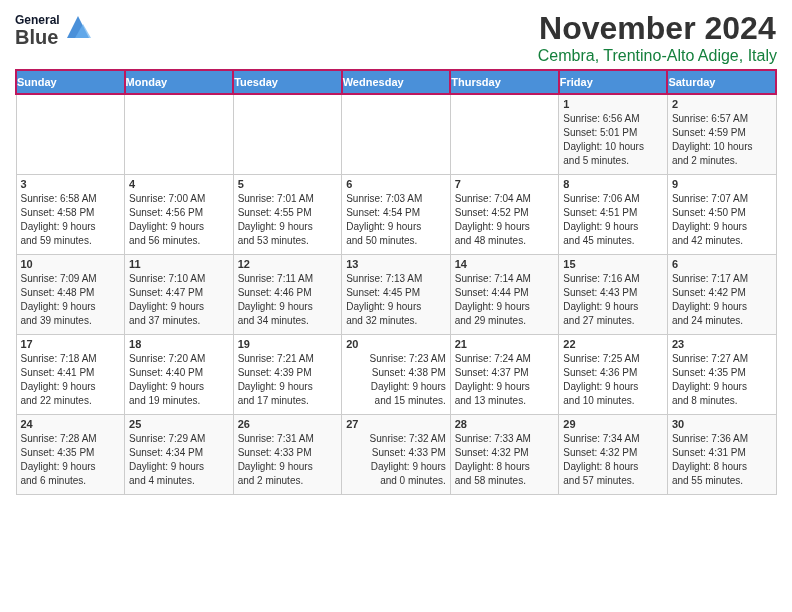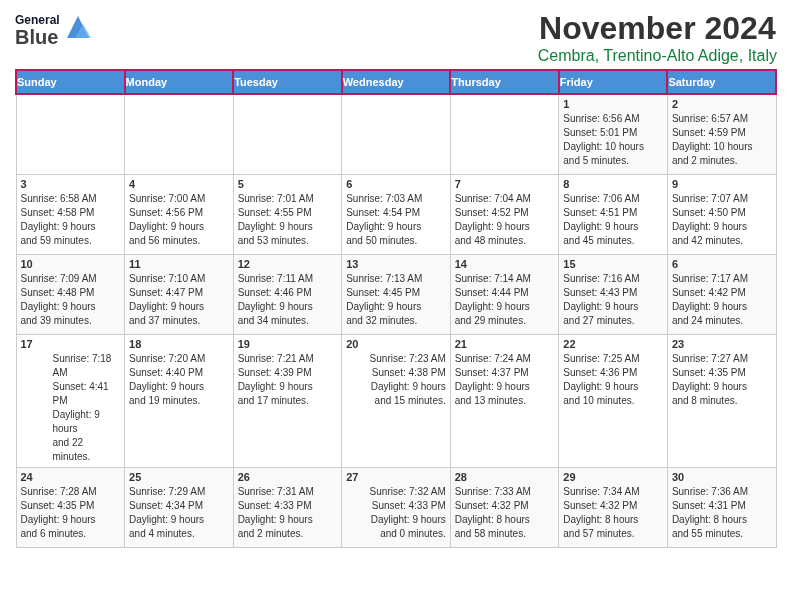--- a/index.html
+++ b/index.html
@@ -237,21 +237,21 @@
             <span class="day-num">6</span>
             <div class="day-info" style="white-space: pre-line;">Sunrise: 7:17 AM
 Sunset: 4:42 PM
 Daylight: 9 hours
 and 24 minutes.</div>
           </td>
         </tr>
         <tr>
           <td>
             <span class="day-num">17</span>
-            <div class="day-info" style="white-space: pre-line; margin-left: 32px;">Sunrise: 7:18 AM
+            <div class="day-info" style="white-space: pre-line;">Sunrise: 7:18 AM
 Sunset: 4:41 PM
 Daylight: 9 hours
 and 22 minutes.</div>
           </td>
           <td>
             <span class="day-num">18</span>
             <div class="day-info" style="white-space: pre-line;">Sunrise: 7:20 AM
 Sunset: 4:40 PM
 Daylight: 9 hours
 and 19 minutes.</div>

